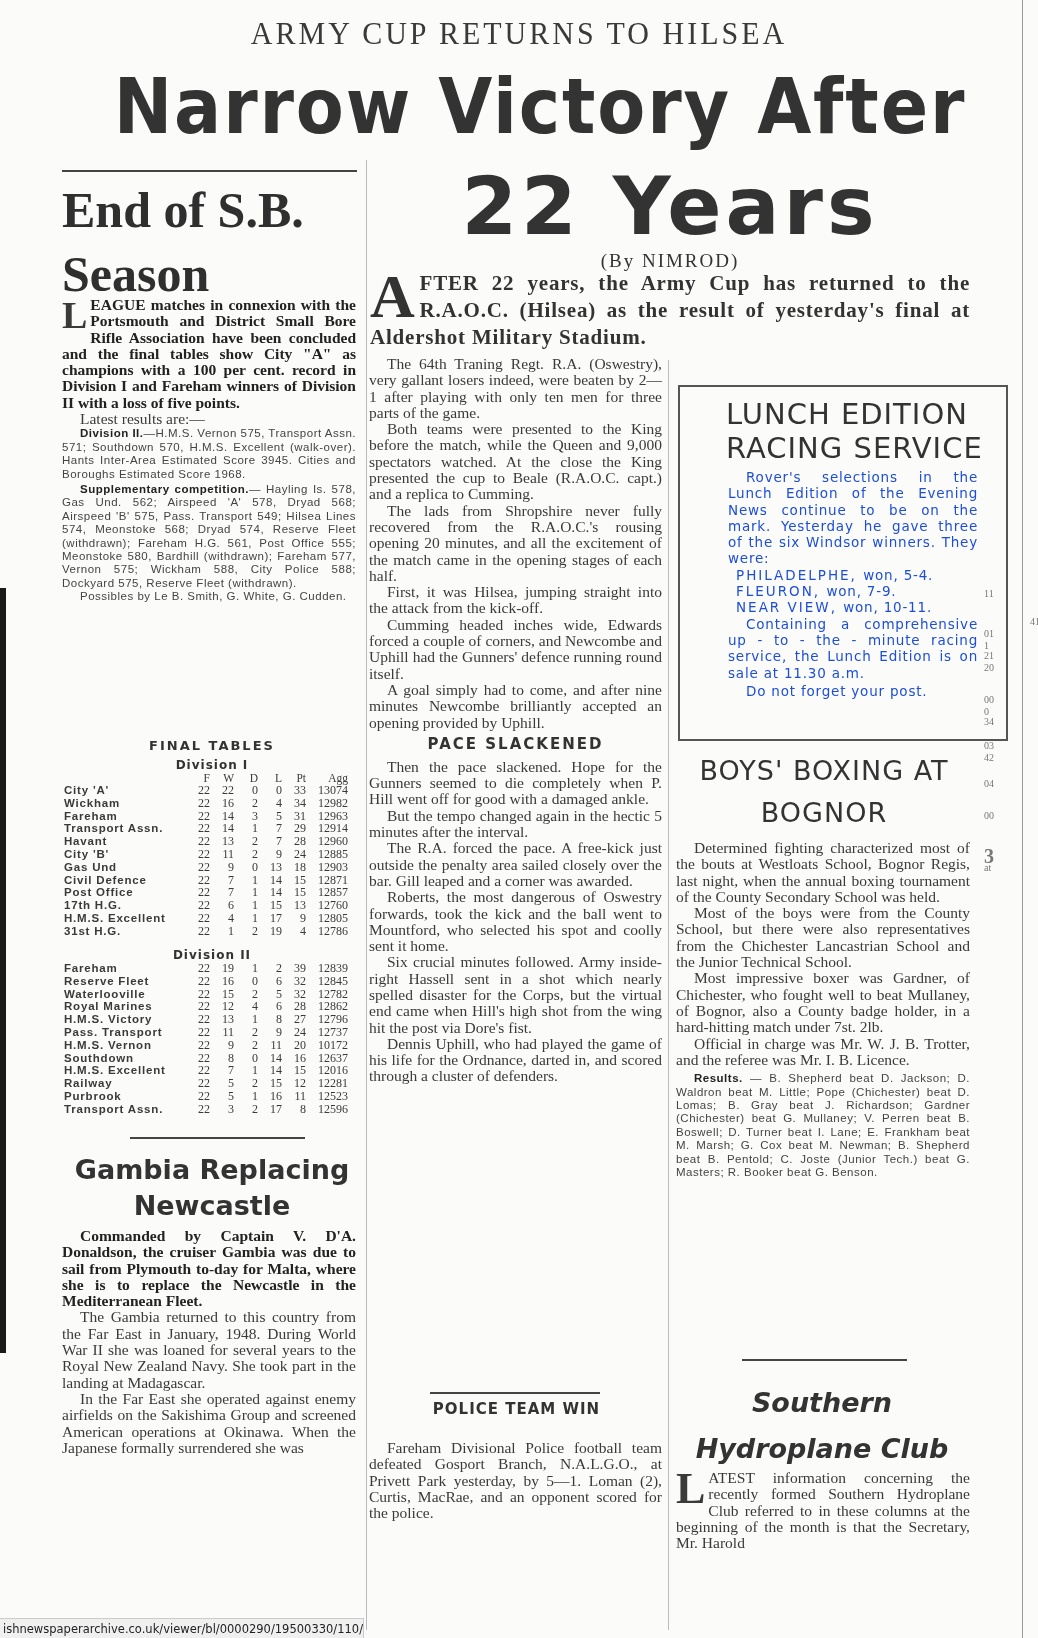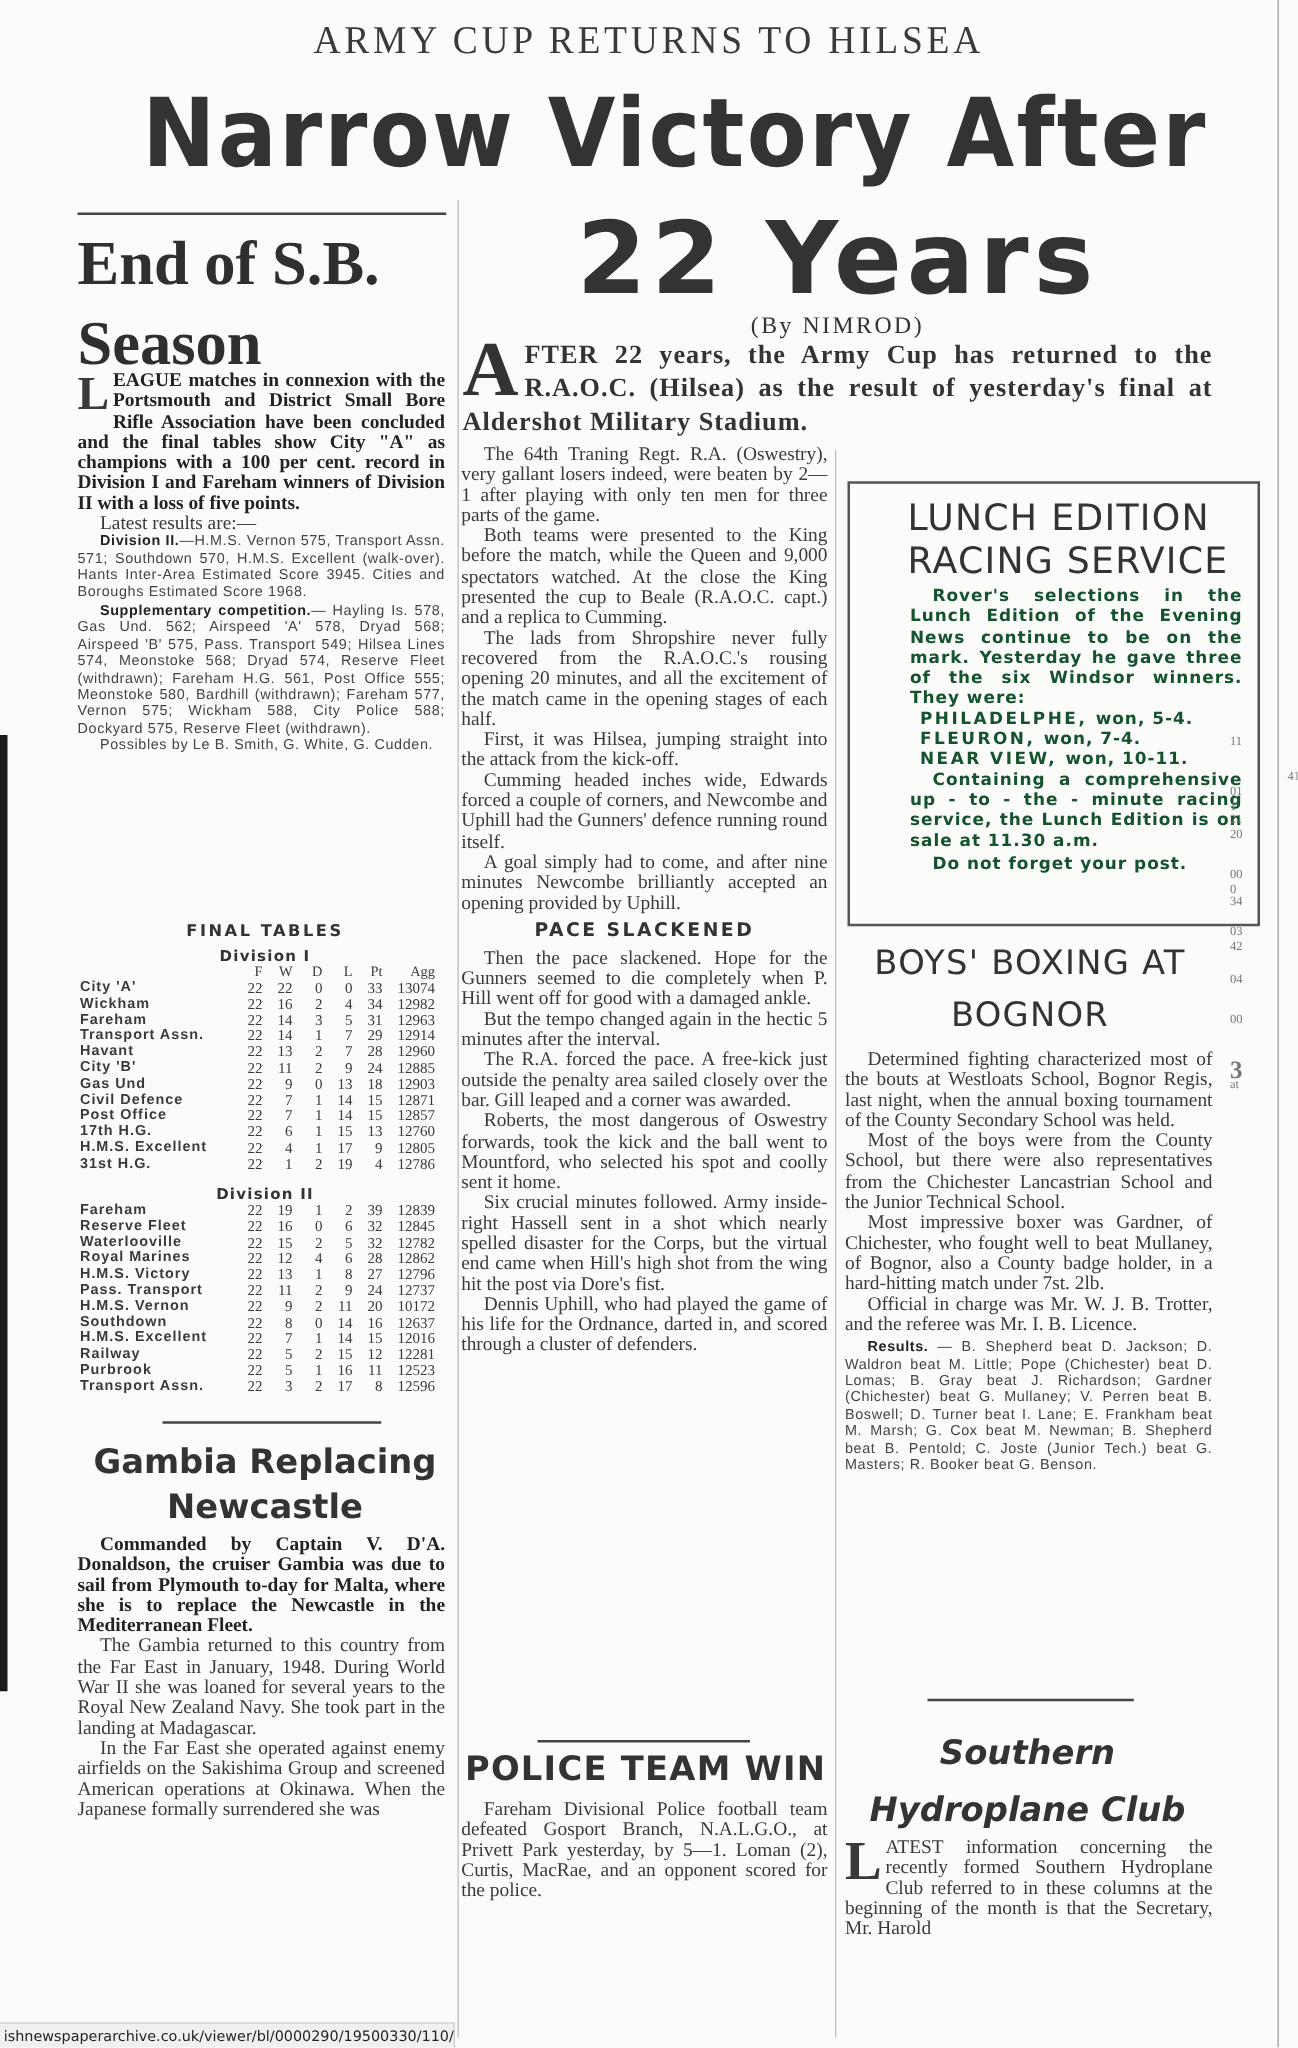--- a/index.html
+++ b/index.html
@@ -27,25 +27,25 @@
   table.lg td.team{font-weight:bold;letter-spacing:.8px;width:122px;font-family:"Liberation Sans",sans-serif;font-size:11.5px;}
   table.lg td.n{text-align:right;width:20px;}
   table.lg td.agg{text-align:right;width:38px;}
   table.lg th{font-weight:normal;font-size:11.5px;text-align:right;padding:0 2px;line-height:12px;}
   .gambia-title{left:62px;width:300px;top:1152px;text-align:center;font-family:"DejaVu Sans",sans-serif;font-weight:bold;font-size:27px;line-height:36px;color:#333;}
   .gambia-body{left:62px;width:294px;top:1228px;}
   .army-lead{left:370px;width:600px;top:270px;font-size:21px;line-height:27px;font-weight:bold;text-align:justify;letter-spacing:.8px;color:#333;}
   .army-lead .dc{float:left;font-size:62px;line-height:52px;margin-right:4px;}
   .army-body{left:369px;width:293px;top:356px;}
   .sub{font-family:"DejaVu Sans",sans-serif;font-weight:bold;font-size:15px;letter-spacing:2px;text-align:center;color:#333;margin:4px 0 6px 0;}
-  .police-title{left:370px;width:293px;top:1400px;text-align:center;font-family:"DejaVu Sans",sans-serif;font-weight:bold;font-size:27px;letter-spacing:1px;color:#333;}
+  .police-title{left:370px;width:293px;top:1400px;text-align:center;font-family:"DejaVu Sans",sans-serif;font-weight:bold;font-size:15px;letter-spacing:1px;color:#333;}
   .police-body{left:369px;width:293px;top:1440px;}
   .lunch-box{left:678px;top:385px;width:290px;height:352px;border:2px solid #555;padding-left:36px;}
   .lunch-title{font-family:"DejaVu Sans",sans-serif;font-size:29px;line-height:34px;letter-spacing:1px;color:#333;margin:10px 0 0 10px;white-space:nowrap;}
-  .lunch-body{margin:4px 12px 0 12px;font-family:"DejaVu Sans",sans-serif;font-weight:bold;font-size:13.5px;line-height:16.3px;letter-spacing:.8px;color:#14532d;text-align:justify;}
+  .lunch-body{margin:4px 28px 0 12px;font-family:"DejaVu Sans",sans-serif;font-weight:normal;font-size:13.5px;line-height:16.3px;letter-spacing:.8px;color:#1d4ed8;text-align:justify;}
   .lunch-body .ind{display:block;padding-left:8px;}
   .boxing-title{left:678px;width:292px;top:750px;text-align:center;font-family:"DejaVu Sans",sans-serif;font-size:27px;line-height:42px;letter-spacing:1px;color:#333;}
   .boxing-body{left:676px;width:294px;top:840px;}
   .hydro-title{left:672px;width:300px;top:1380px;text-align:center;font-family:"DejaVu Sans",sans-serif;font-weight:bold;font-style:italic;font-size:27px;line-height:46px;color:#333;}
   .hydro-body{left:676px;width:294px;top:1470px;}
   .hydro-body .dc{float:left;font-size:44px;line-height:38px;font-weight:bold;margin-right:3px;}
   p{margin:0;}
   .indent{text-indent:18px;}
   .margin-nums{left:984px;top:588px;width:30px;font-size:10px;line-height:12px;color:#777;font-family:"Liberation Serif",serif;}
   .status-bar{position:absolute;left:0;top:1618px;height:20px;width:360px;background:#f0f0f0;border-top:1px solid #ccc;border-right:1px solid #ccc;font-family:"DejaVu Sans",sans-serif;font-size:11.5px;line-height:20px;color:#222;padding-left:3px;white-space:nowrap;overflow:hidden;}
@@ -354,21 +354,21 @@
     <p class="body indent">Fareham Divisional Police football team defeated Gosport Branch, N.A.L.G.O., at Privett Park yesterday, by 5—1. Loman (2), Curtis, MacRae, and an opponent scored for the police.</p>
   </div>
 
   <div class="abs lunch-box">
     <div class="lunch-title">LUNCH EDITION</div>
     <div class="lunch-title" style="margin-top:0;">RACING SERVICE</div>
     <div class="lunch-body">
       <p class="indent">Rover's selections in the Lunch Edition of the Evening News continue to be on the mark. Yesterday he gave three of the six Windsor winners. They were:</p>
       <div id="winners">
           <span class="ind"><span style="letter-spacing: 2px;">PHILADELPHE, </span><span>won, 5-4.</span></span>
-          <span class="ind"><span style="letter-spacing: 2px;">FLEURON, </span><span>won, 7-4.</span></span>
+          <span class="ind"><span style="letter-spacing: 2px;">FLEURON, </span><span>won, 7-9.</span></span>
           <span class="ind"><span style="letter-spacing: 2px;">NEAR VIEW, </span><span>won, 10-11.</span></span>
         </div>
       <p class="indent">Containing a comprehensive up - to - the - minute racing service, the Lunch Edition is on sale at 11.30 a.m.</p>
       <p class="indent" style="margin-top:2px;">Do not forget your post.</p>
     </div>
   </div>
 
   <div class="abs boxing-title">BOYS' BOXING AT BOGNOR</div>
   <div class="abs boxing-body">
     <div id="boxing-ps">

